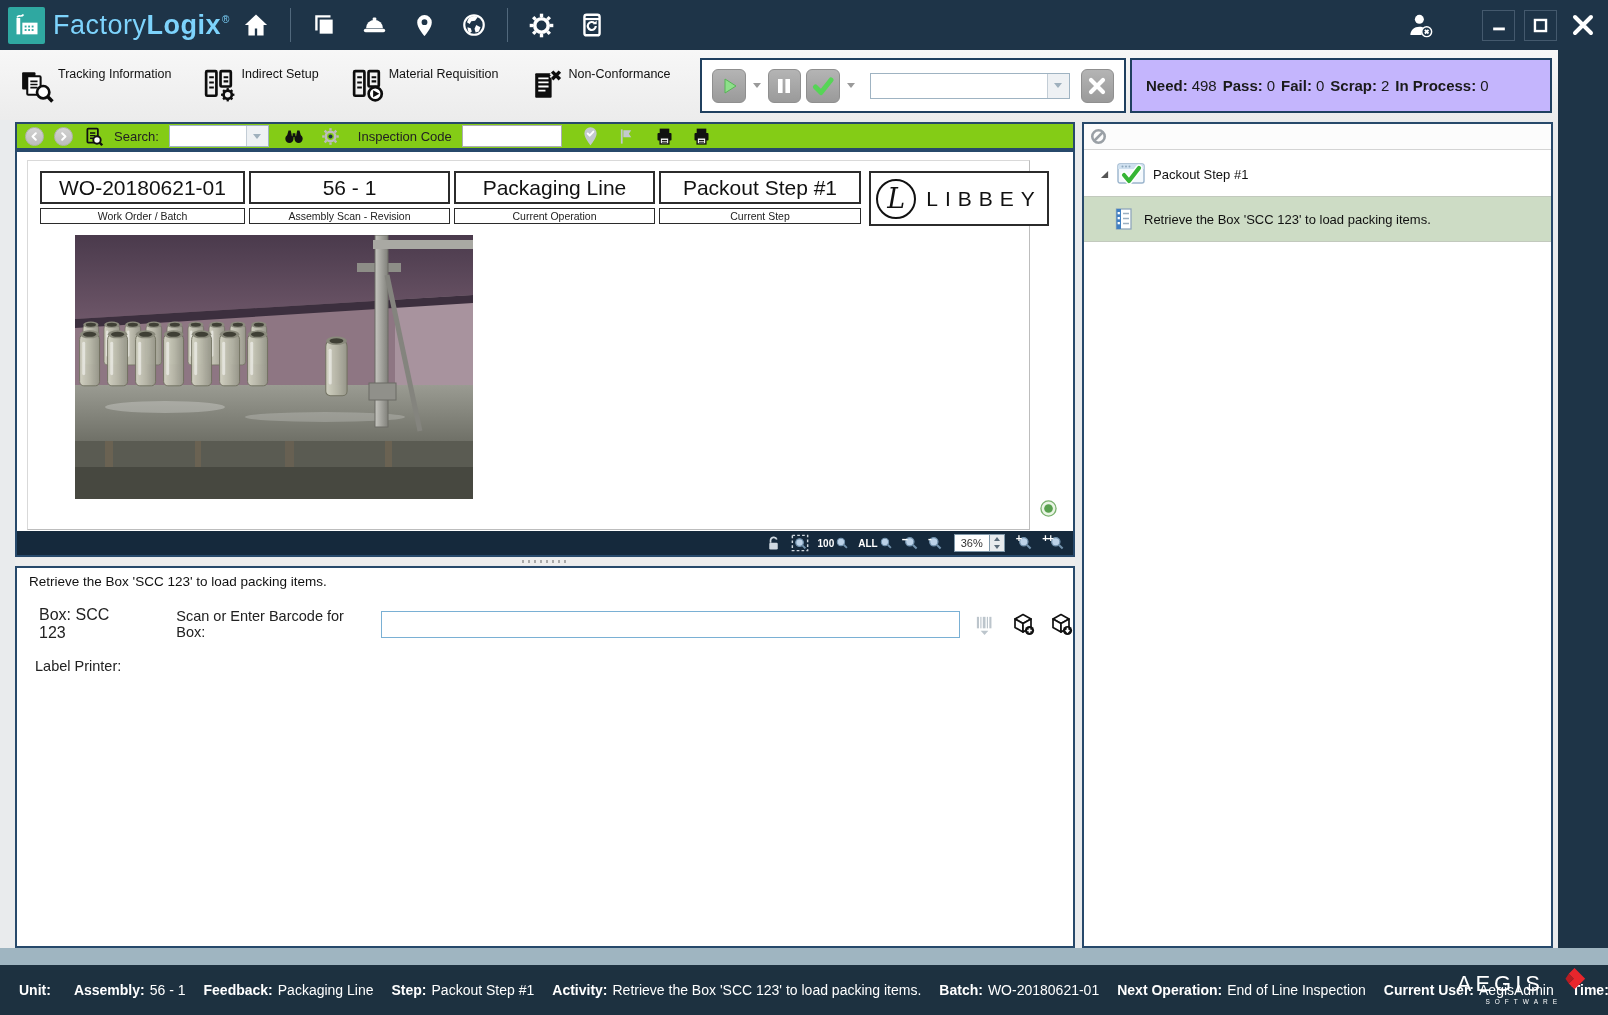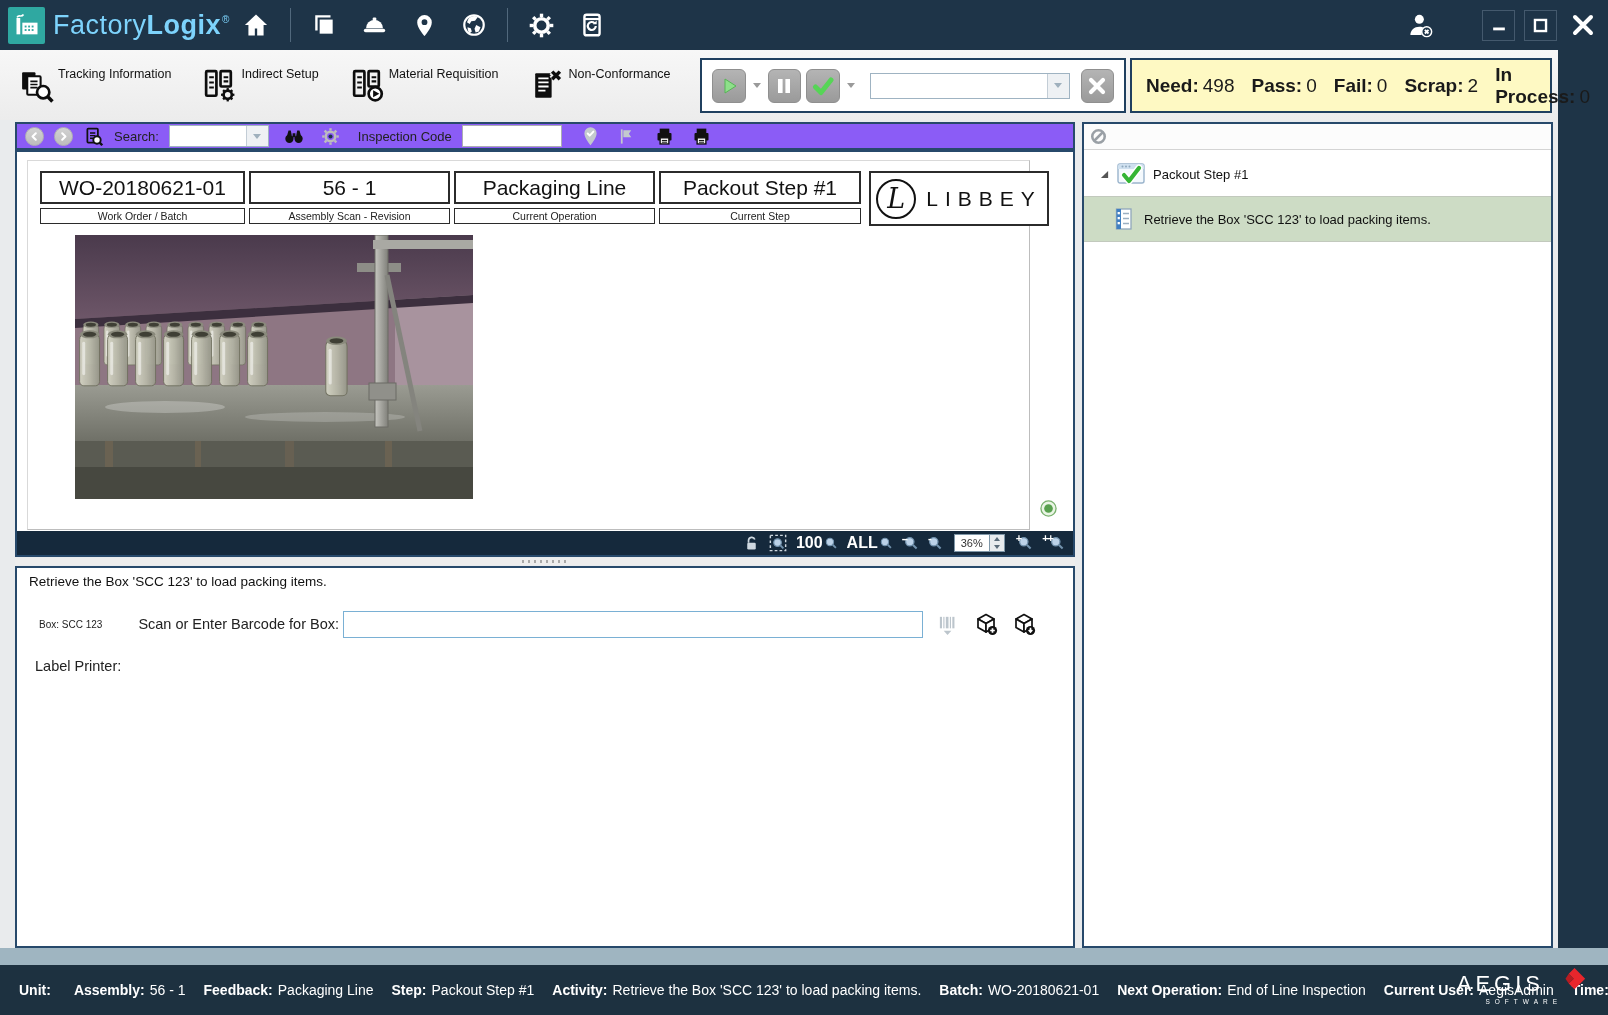--- a/index.html
+++ b/index.html
@@ -49,30 +49,30 @@
     background:linear-gradient(#b4b4b4,#9a9a9a); display:flex; align-items:center; justify-content:center; cursor:pointer;
   }
   .caret{ width:0; height:0; border-left:4px solid transparent; border-right:4px solid transparent; border-top:5px solid #9a9a9a; margin:0 2px;}
   .combo{ height:26px; background:#fff; border:1px solid #9fb3c2; display:flex; margin-left:8px;}
   .combo .combo-val{ flex:1; font-size:12px; padding:4px 6px; color:#333;}
   .combo .combo-arrow{ width:22px; border-left:1px solid #c3cdd6; background:#eef1f4; display:flex; align-items:center; justify-content:center;}
   .combo .combo-arrow i{ width:0;height:0;border-left:4px solid transparent;border-right:4px solid transparent;border-top:5px solid #9fb0bd;}
   .playgroup .combo{ width:228px;}
   .statsgroup{
     position:absolute; left:1130px; top:58px; width:422px; height:55px;
-    background:#fef9c3; border:2px solid #20405f; display:flex; align-items:center; gap:17px; padding-left:14px;
-    font-size:19px;
+    background:#c4b5fd; border:2px solid #20405f; display:flex; align-items:center; gap:6px; padding-left:14px;
+    font-size:15px;
   }
   .stat .sl{ font-weight:700;}
   .stat .sv{ margin-left:4px;}
 
   
   .navbar{
     position:absolute; left:15px; top:122px; width:1060px; height:28px;
-    background:#8b5cf6; border:2px solid #27496b; display:flex; align-items:center; gap:10px; padding-left:8px;
+    background:#84cc16; border:2px solid #27496b; display:flex; align-items:center; gap:10px; padding-left:8px;
   }
   .nav-circle{ width:19px; height:19px; border-radius:50%; border:1px solid #b3b3b3; background:linear-gradient(#d2d2d2,#bdbdbd); display:flex; align-items:center; justify-content:center; cursor:pointer;}
   .nav-label{ font-size:13px; color:#222;}
   .navbar .combo{ width:100px; height:22px; margin-left:0;}
   .nav-input{ width:100px; height:22px; border:1px solid #abadb3; font-size:12px; padding:0 4px;}
   .icon-btn{ background:none; border:none; cursor:pointer; display:flex; align-items:center;}
 
   
   .docpane{
     position:absolute; left:15px; top:150px; width:1060px; height:407px;
@@ -100,41 +100,41 @@
     font-family:"DejaVu Serif", serif; font-style:italic; font-size:27px; color:#111;
   }
   .libbey .lib-word{ font-size:21px; letter-spacing:7px; color:#111;}
   .photo{ position:absolute; left:47px; top:74px;}
   .go-btn{ position:absolute; left:1023px; top:348px; background:none; border:none; cursor:pointer;}
   .zoomstrip{
     position:absolute; left:0; right:0; bottom:0; height:24px; background:#15293c;
     display:flex; align-items:center; justify-content:flex-end; gap:9px; padding-right:8px;
   }
   .zi{ display:flex; align-items:center; cursor:pointer;}
-  .zlabel{ color:#fff; font-size:16px; font-weight:700; margin-right:1px;}
+  .zlabel{ color:#fff; font-size:10px; font-weight:700; margin-right:1px;}
   .zmark{ color:#fff; font-size:11px; font-weight:700; transform:translateY(-5px); margin-right:-4px; letter-spacing:-1px;}
   .zspin{ display:flex; height:18px; margin:0 2px;}
   .zspin .num{ width:36px; background:#fff; border:1px solid #7f97a8; font-size:11px; color:#333; display:flex; align-items:center; justify-content:center;}
   .zspin .btns{ display:flex; flex-direction:column; width:15px; border:1px solid #7f97a8; border-left:none;}
   .zspin .sb{ flex:1; background:#e8ebee; display:flex; align-items:center; justify-content:center; cursor:pointer;}
   .tri-up{ width:0;height:0;border-left:3.5px solid transparent;border-right:3.5px solid transparent;border-bottom:4px solid #5a6b7a;}
   .tri-dn{ width:0;height:0;border-left:3.5px solid transparent;border-right:3.5px solid transparent;border-top:4px solid #5a6b7a;}
 
   
   .splitter{ position:absolute; left:15px; top:558px; width:1060px; height:7px; background:#ededed; display:flex; align-items:center; justify-content:center; cursor:row-resize;}
   .grip{ width:46px; height:3px; background:repeating-linear-gradient(90deg,#a9a9a9 0 2px,transparent 2px 6px);}
 
   
   .activitypane{
     position:absolute; left:15px; top:566px; width:1060px; height:382px;
     background:#fff; border:2px solid #27496b;
   }
   .act-title{ position:absolute; left:12px; top:6px; font-size:13.5px; color:#111;}
   .act-row{ position:absolute; left:0; top:42px; width:100%; height:28px; display:flex; align-items:center;}
-  .act-box{ margin-left:22px; font-size:10px; color:#222;}
+  .act-box{ margin-left:22px; font-size:16px; color:#222;}
   .act-scan{ margin-left:36px; font-size:14.5px; color:#222;}
   .barcode-input{ margin-left:4px; width:580px; height:27px; border:1px solid #7ab0d4; font-size:13px; padding:0 6px;}
   .act-icons{ display:flex; align-items:center; gap:14px; margin-left:14px;}
   .act-printer{ position:absolute; left:18px; top:90px; font-size:14.5px; color:#222;}
 
   
   .rightpanel{
     position:absolute; left:1082px; top:122px; width:471px; height:826px;
     background:#fff; border:2px solid #27496b;
   }

